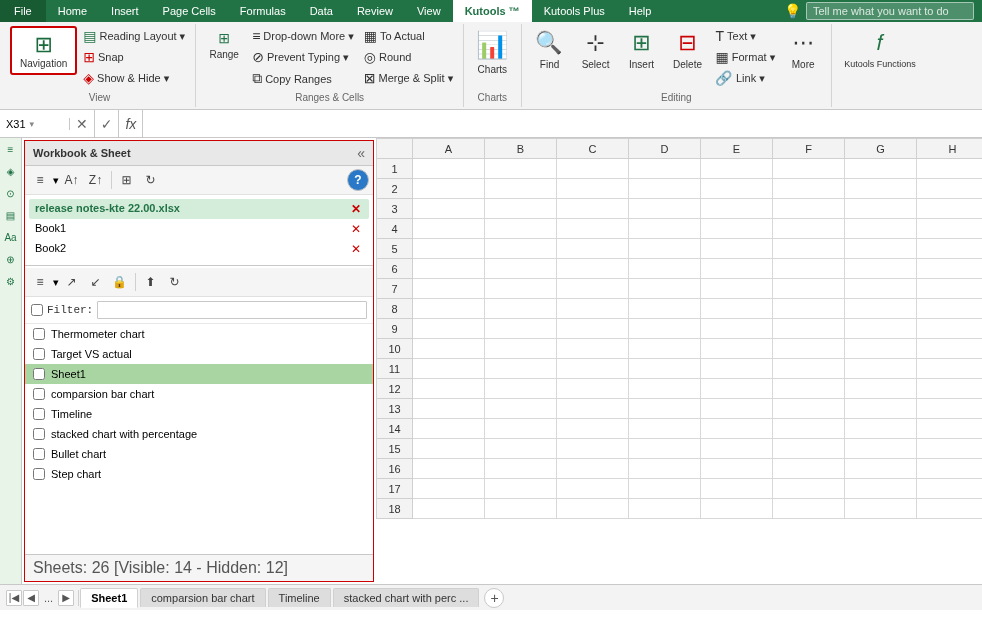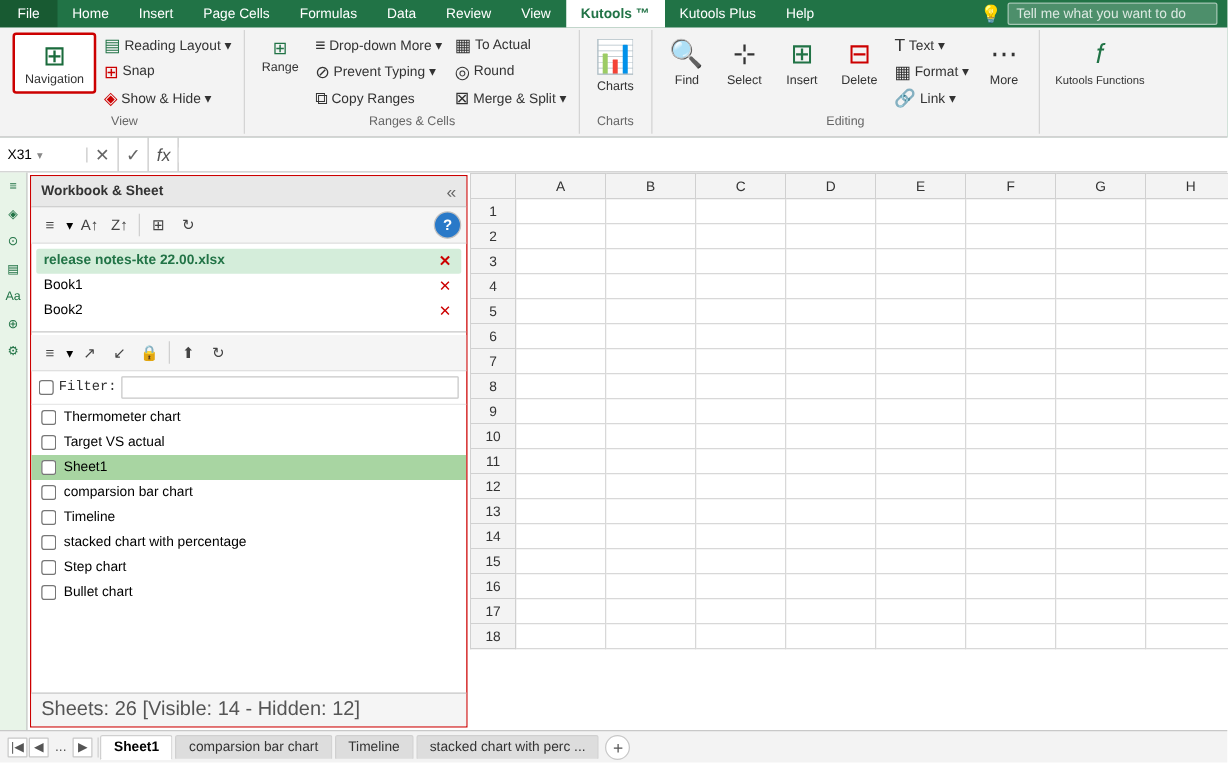--- a/index.html
+++ b/index.html
@@ -356,25 +356,25 @@
       <div class="sheet-item">
         <input type="checkbox" class="sheet-cb" style="">
         <span class="sheet-name">Timeline</span>
       </div>
       <div class="sheet-item">
         <input type="checkbox" class="sheet-cb" style="">
         <span class="sheet-name">stacked chart with percentage</span>
       </div>
       <div class="sheet-item">
         <input type="checkbox" class="sheet-cb" style="">
+        <span class="sheet-name">Bullet chart</span>
+      </div>
+      <div class="sheet-item">
+        <input type="checkbox" class="sheet-cb" style="">
         <span class="sheet-name">Step chart</span>
-      </div>
-      <div class="sheet-item">
-        <input type="checkbox" class="sheet-cb" style="">
-        <span class="sheet-name">Bullet chart</span>
       </div>
     </div>
 
     <div class="panel-footer">
       <span>Sheets: 26  [Visible: 14 - Hidden: 12]</span>
     </div>
   </div>
 
   <div class="grid-area">
     <div class="grid-scroll">

